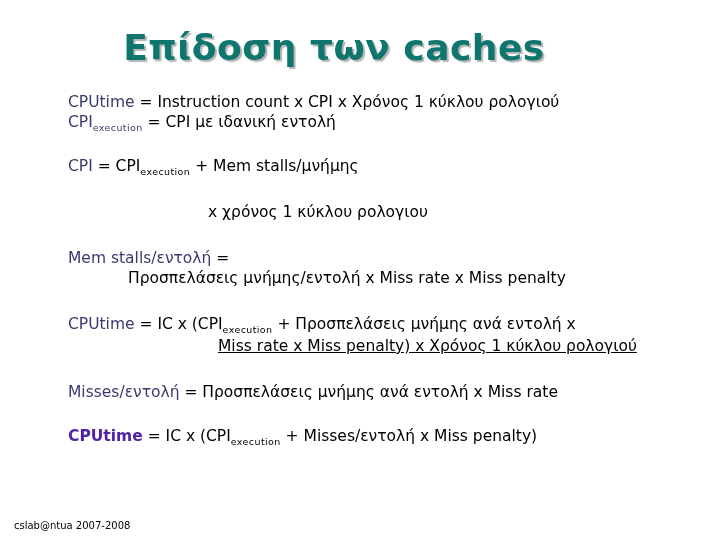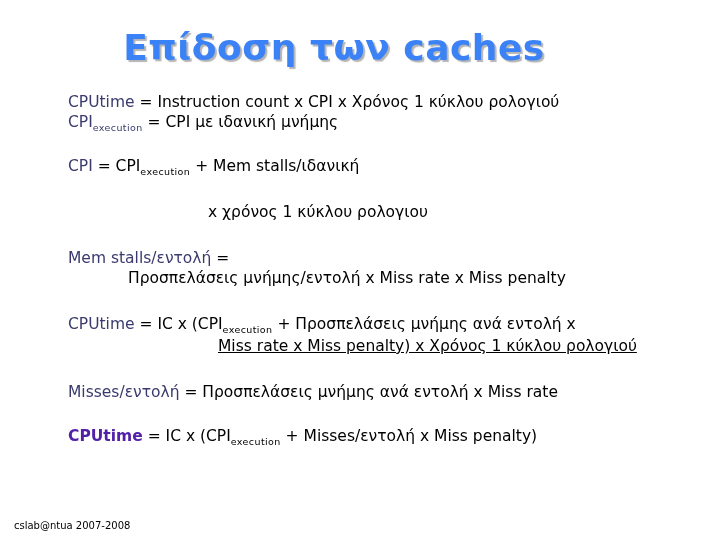--- a/index.html
+++ b/index.html
@@ -28,21 +28,21 @@
     position: absolute;
     top: 26px;
     left: 0;
     width: 668px;
     text-align: center;
     font-family: "DejaVu Sans", sans-serif;
     font-size: 36px;
     line-height: 44px;
     font-weight: 700;
     letter-spacing: 0.5px;
-    color: #3b82f6;
+    color: #0f766e;
     text-shadow: 2px 2px 1px rgba(140,140,140,0.65);
     white-space: nowrap;
   }
 
   
   #body-block {
     position: absolute;
     left: 40px;
     top: 92px;
     width: 660px;
@@ -114,27 +114,27 @@
 
   <div id="slide-title">Επίδοση των caches</div>
 
   <div id="body-block">
 
     <div class="grp grp-1">
       <div class="eq">
         <span class="lhs">CPUtime</span><span class="rhs"> =  </span><span class="rhs">Instruction count x CPI  x Χρόνος 1 κύκλου ρολογιού</span>
       </div>
       <div class="eq">
-        <span class="lhs">CPI</span><sub class="lhs">execution</sub><span class="rhs">  =  </span><span class="rhs">CPI με ιδανική μνήμης</span>
+        <span class="lhs">CPI</span><sub class="lhs">execution</sub><span class="rhs">  =  </span><span class="rhs">CPI με ιδανική εντολή</span>
       </div>
     </div>
 
     <div class="grp grp-2">
       <div class="eq">
-        <span class="lhs">CPI</span><span class="rhs"> =   </span><span class="rhs">CPI</span><sub>execution</sub><span class="rhs"> + Mem stalls/ιδανική</span>
+        <span class="lhs">CPI</span><span class="rhs"> =   </span><span class="rhs">CPI</span><sub>execution</sub><span class="rhs"> + Mem stalls/μνήμης</span>
       </div>
     </div>
 
     <div class="grp grp-3">
       <div class="eq ind-3">x  χρόνος 1 κύκλου ρολογιου</div>
     </div>
 
     <div class="grp grp-4">
       <div class="eq">
         <span class="lhs">Mem stalls/εντολή</span><span class="rhs"> =</span>

